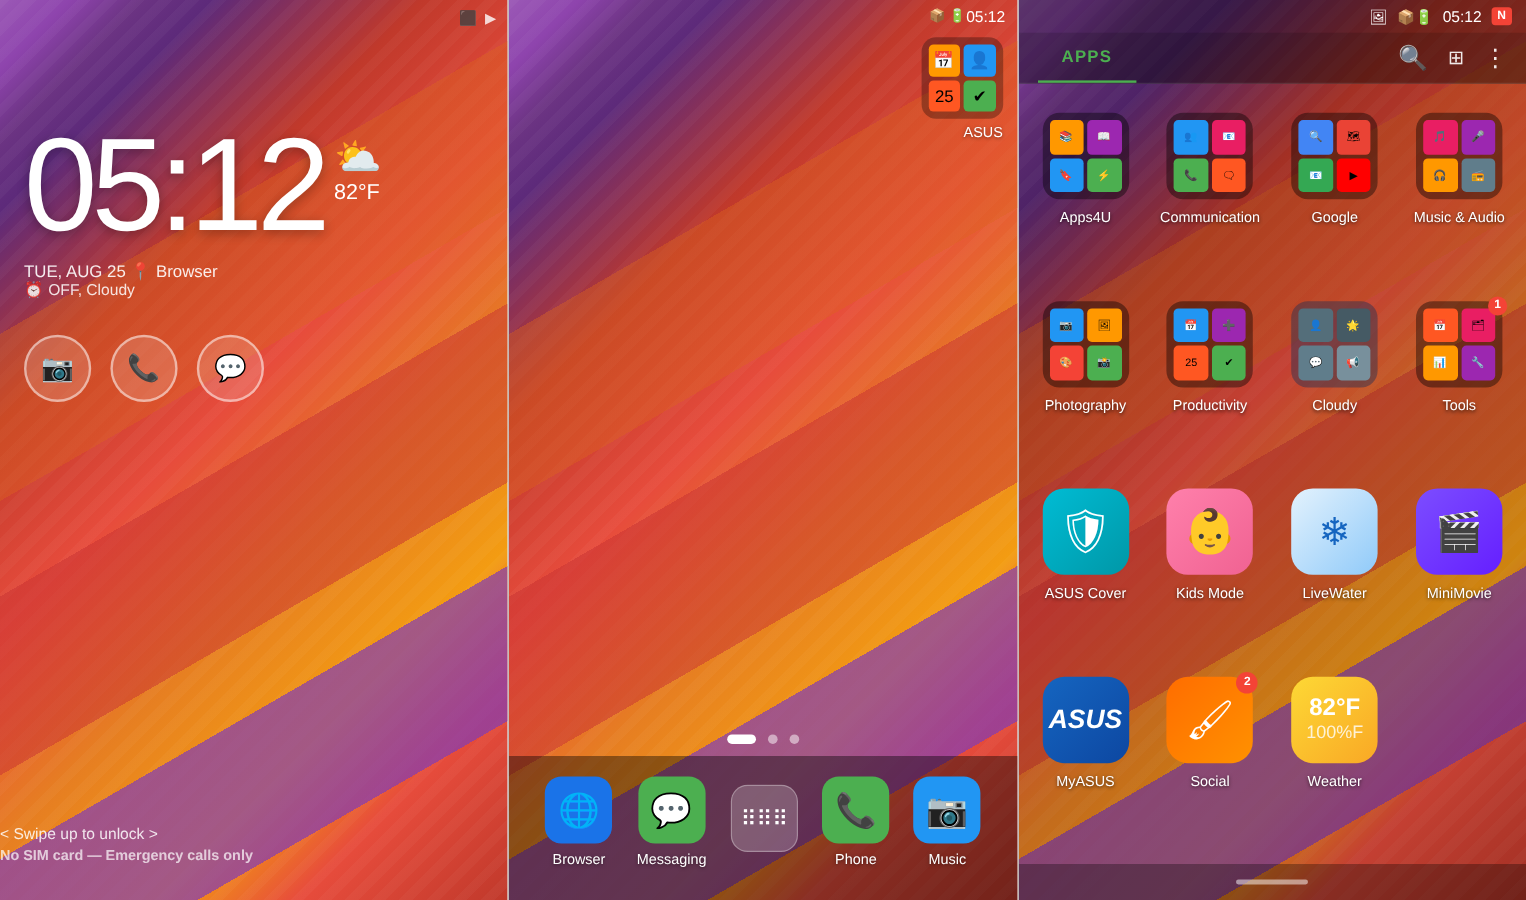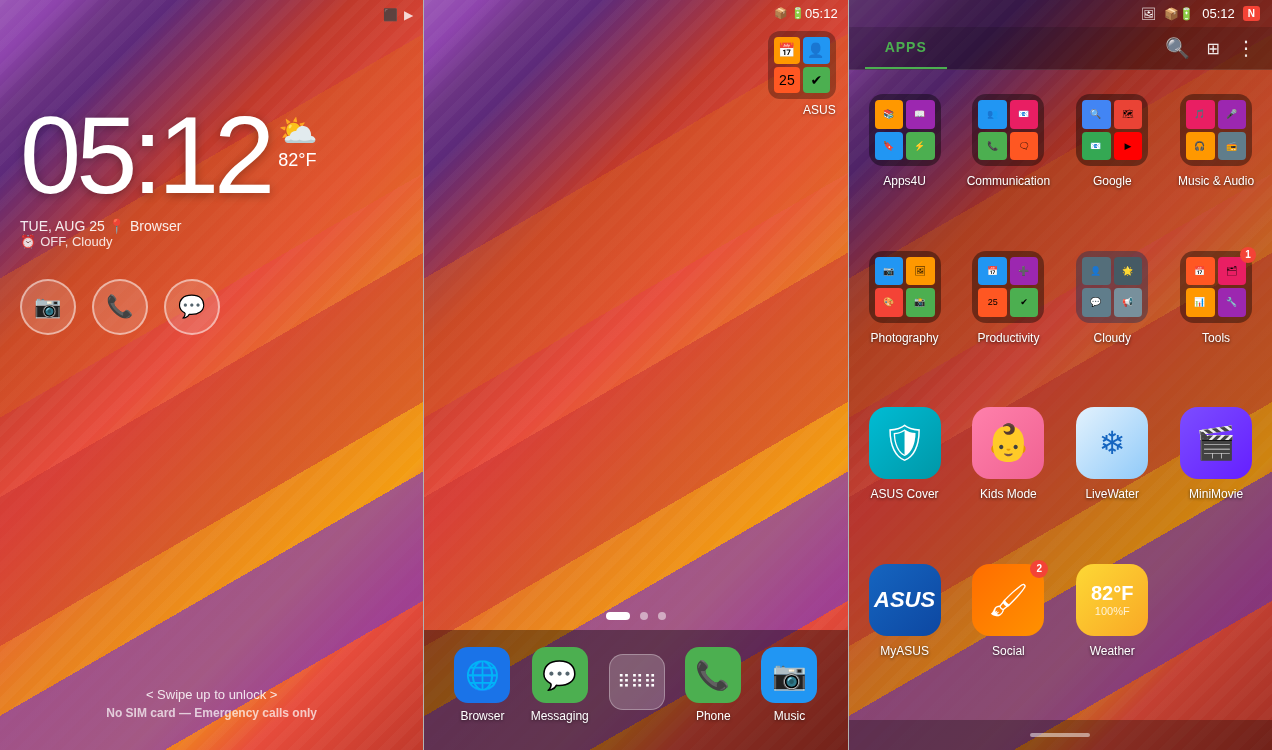--- a/index.html
+++ b/index.html
@@ -144,21 +144,21 @@
       align-items: center;
       justify-content: center;
       cursor: pointer;
       font-size: 22px;
     }
 
     .lock-bottom {
       position: absolute;
       bottom: 30px;
       width: 100%;
-      text-align: center;
+      text-align: left;
     }
     .lock-swipe {
       font-size: 13px;
       opacity: 0.85;
       font-weight: 300;
     }
     .lock-nosim {
       font-size: 12px;
       opacity: 0.7;
       margin-top: 4px;
@@ -681,21 +681,21 @@
             <span style="color:white;font-size:32px;">🖌</span>
           </div>
           <div style="position:absolute;top:-4px;right:-4px;background:#f44336;color:white;font-size:10px;font-weight:bold;border-radius:50%;width:18px;height:18px;display:flex;align-items:center;justify-content:center;">2</div>
         </div>
         <span class="app-name">Social</span>
       </div>
 
       <div class="app-item">
         <div class="app-icon-single icon-weather" style="flex-direction:column;gap:2px;">
           <span style="color:white;font-size:20px;font-weight:bold;line-height:1;">82°F</span>
-          <span style="color:rgba(255,255,255,0.8);font-size:11px;">100%F</span>
+          <span style="color:rgba(255,255,255,0.8);font-size:15px;">100%F</span>
         </div>
         <span class="app-name">Weather</span>
       </div>
 
     </div>
 
     <div class="drawer-bottom-bar">
       <div class="home-indicator"></div>
     </div>
   </div>

